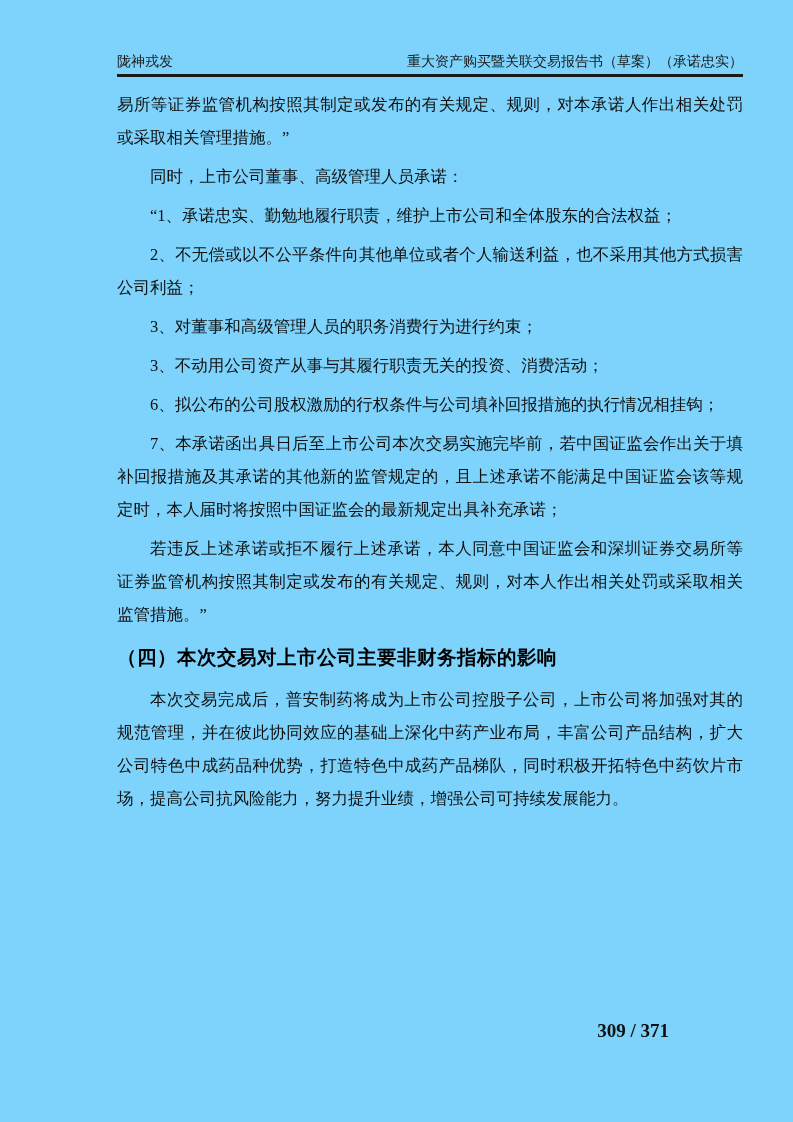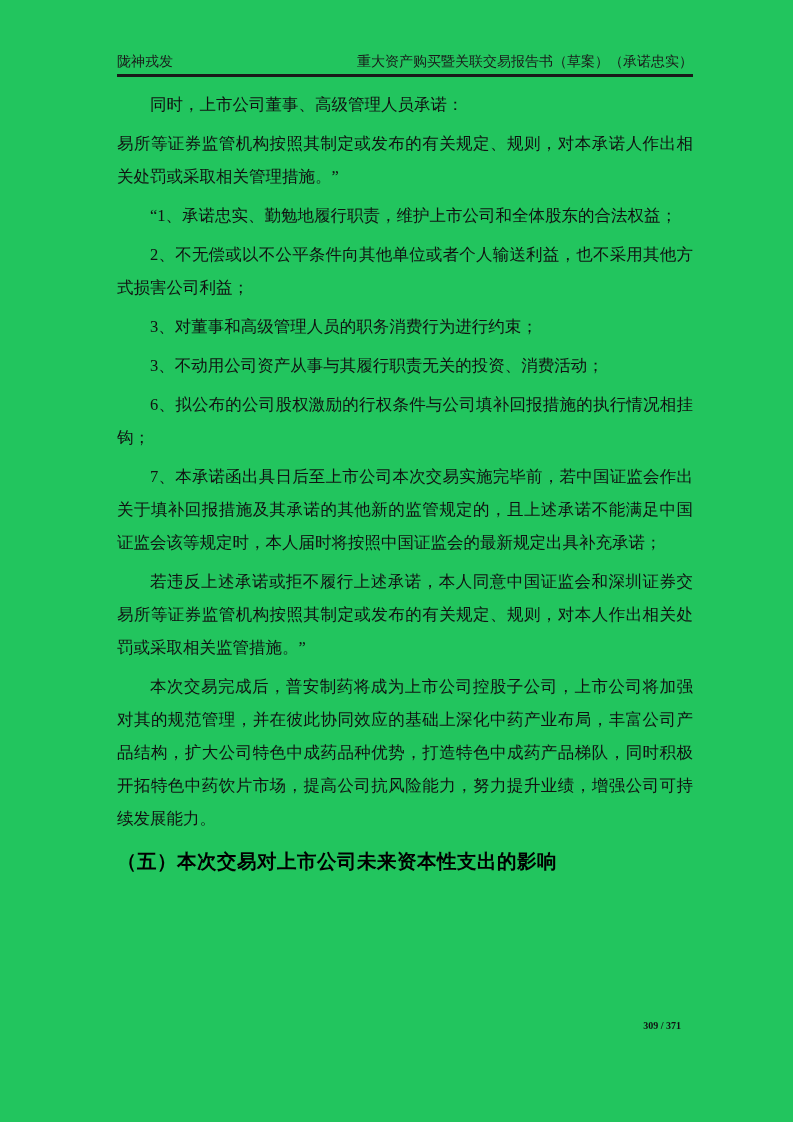--- a/index.html
+++ b/index.html
@@ -1,24 +1,24 @@
 <!DOCTYPE html>
 <html><head>
 <meta charset="utf-8">
 <style>
   * { margin: 0; padding: 0; box-sizing: border-box; }
   html, body { background: #ffffff; }
   .page {
     position: relative;
     width: 793px;
     height: 1122px;
-    background: #22c55e;
+    background: #7dd3fc;
     color: #111111;
     font-family: "Liberation Serif", "DejaVu Serif", serif;
-    padding: 53px 100px 0 117px;
+    padding: 53px 50px 0 117px;
     overflow: hidden;
   }
   .header-row {
     display: flex;
     justify-content: space-between;
     align-items: flex-end;
     font-size: 14px;
     line-height: 18px;
     color: #1a1a1a;
   }
@@ -44,48 +44,48 @@
     font-weight: bold;
     font-size: 19.5px;
     line-height: 27px;
     margin: 13px 0 12px 0;
     color: #000000;
     letter-spacing: 0.5px;
   }
   .footer {
     position: absolute;
     top: 1020px;
-    right: 112px;
-    font-size: 10px;
+    right: 124px;
+    font-size: 19px;
     font-weight: bold;
     color: #111111;
   }
 </style>
 </head>
 <body>
 
 <div class="page">
 
   <div class="header-row">
     <span>陇神戎发</span>
     <span>重大资产购买暨关联交易报告书（草案）（承诺忠实）</span>
   </div>
   <div class="header-rule"></div>
 
   <div class="content">
+    <p class="para">易所等证券监管机构按照其制定或发布的有关规定、规则，对本承诺人作出相关处罚或采取相关管理措施。”</p>
     <p class="para indent">同时，上市公司董事、高级管理人员承诺：</p>
-    <p class="para">易所等证券监管机构按照其制定或发布的有关规定、规则，对本承诺人作出相关处罚或采取相关管理措施。”</p>
     <p class="para indent">“1、承诺忠实、勤勉地履行职责，维护上市公司和全体股东的合法权益；</p>
     <p class="para indent">2、不无偿或以不公平条件向其他单位或者个人输送利益，也不采用其他方式损害公司利益；</p>
     <p class="para indent">3、对董事和高级管理人员的职务消费行为进行约束；</p>
     <p class="para indent">3、不动用公司资产从事与其履行职责无关的投资、消费活动；</p>
     <p class="para indent">6、拟公布的公司股权激励的行权条件与公司填补回报措施的执行情况相挂钩；</p>
     <p class="para indent">7、本承诺函出具日后至上市公司本次交易实施完毕前，若中国证监会作出关于填补回报措施及其承诺的其他新的监管规定的，且上述承诺不能满足中国证监会该等规定时，本人届时将按照中国证监会的最新规定出具补充承诺；</p>
     <p class="para indent">若违反上述承诺或拒不履行上述承诺，本人同意中国证监会和深圳证券交易所等证券监管机构按照其制定或发布的有关规定、规则，对本人作出相关处罚或采取相关监管措施。”</p>
+    <h2 class="section-heading">（四）本次交易对上市公司主要非财务指标的影响</h2>
     <p class="para indent">本次交易完成后，普安制药将成为上市公司控股子公司，上市公司将加强对其的规范管理，并在彼此协同效应的基础上深化中药产业布局，丰富公司产品结构，扩大公司特色中成药品种优势，打造特色中成药产品梯队，同时积极开拓特色中药饮片市场，提高公司抗风险能力，努力提升业绩，增强公司可持续发展能力。</p>
-    <h2 class="section-heading">（五）本次交易对上市公司未来资本性支出的影响</h2>
   </div>
 
   <div class="footer">
     <span>309 / 371</span>
   </div>
 
 </div>
 
 </body></html>

